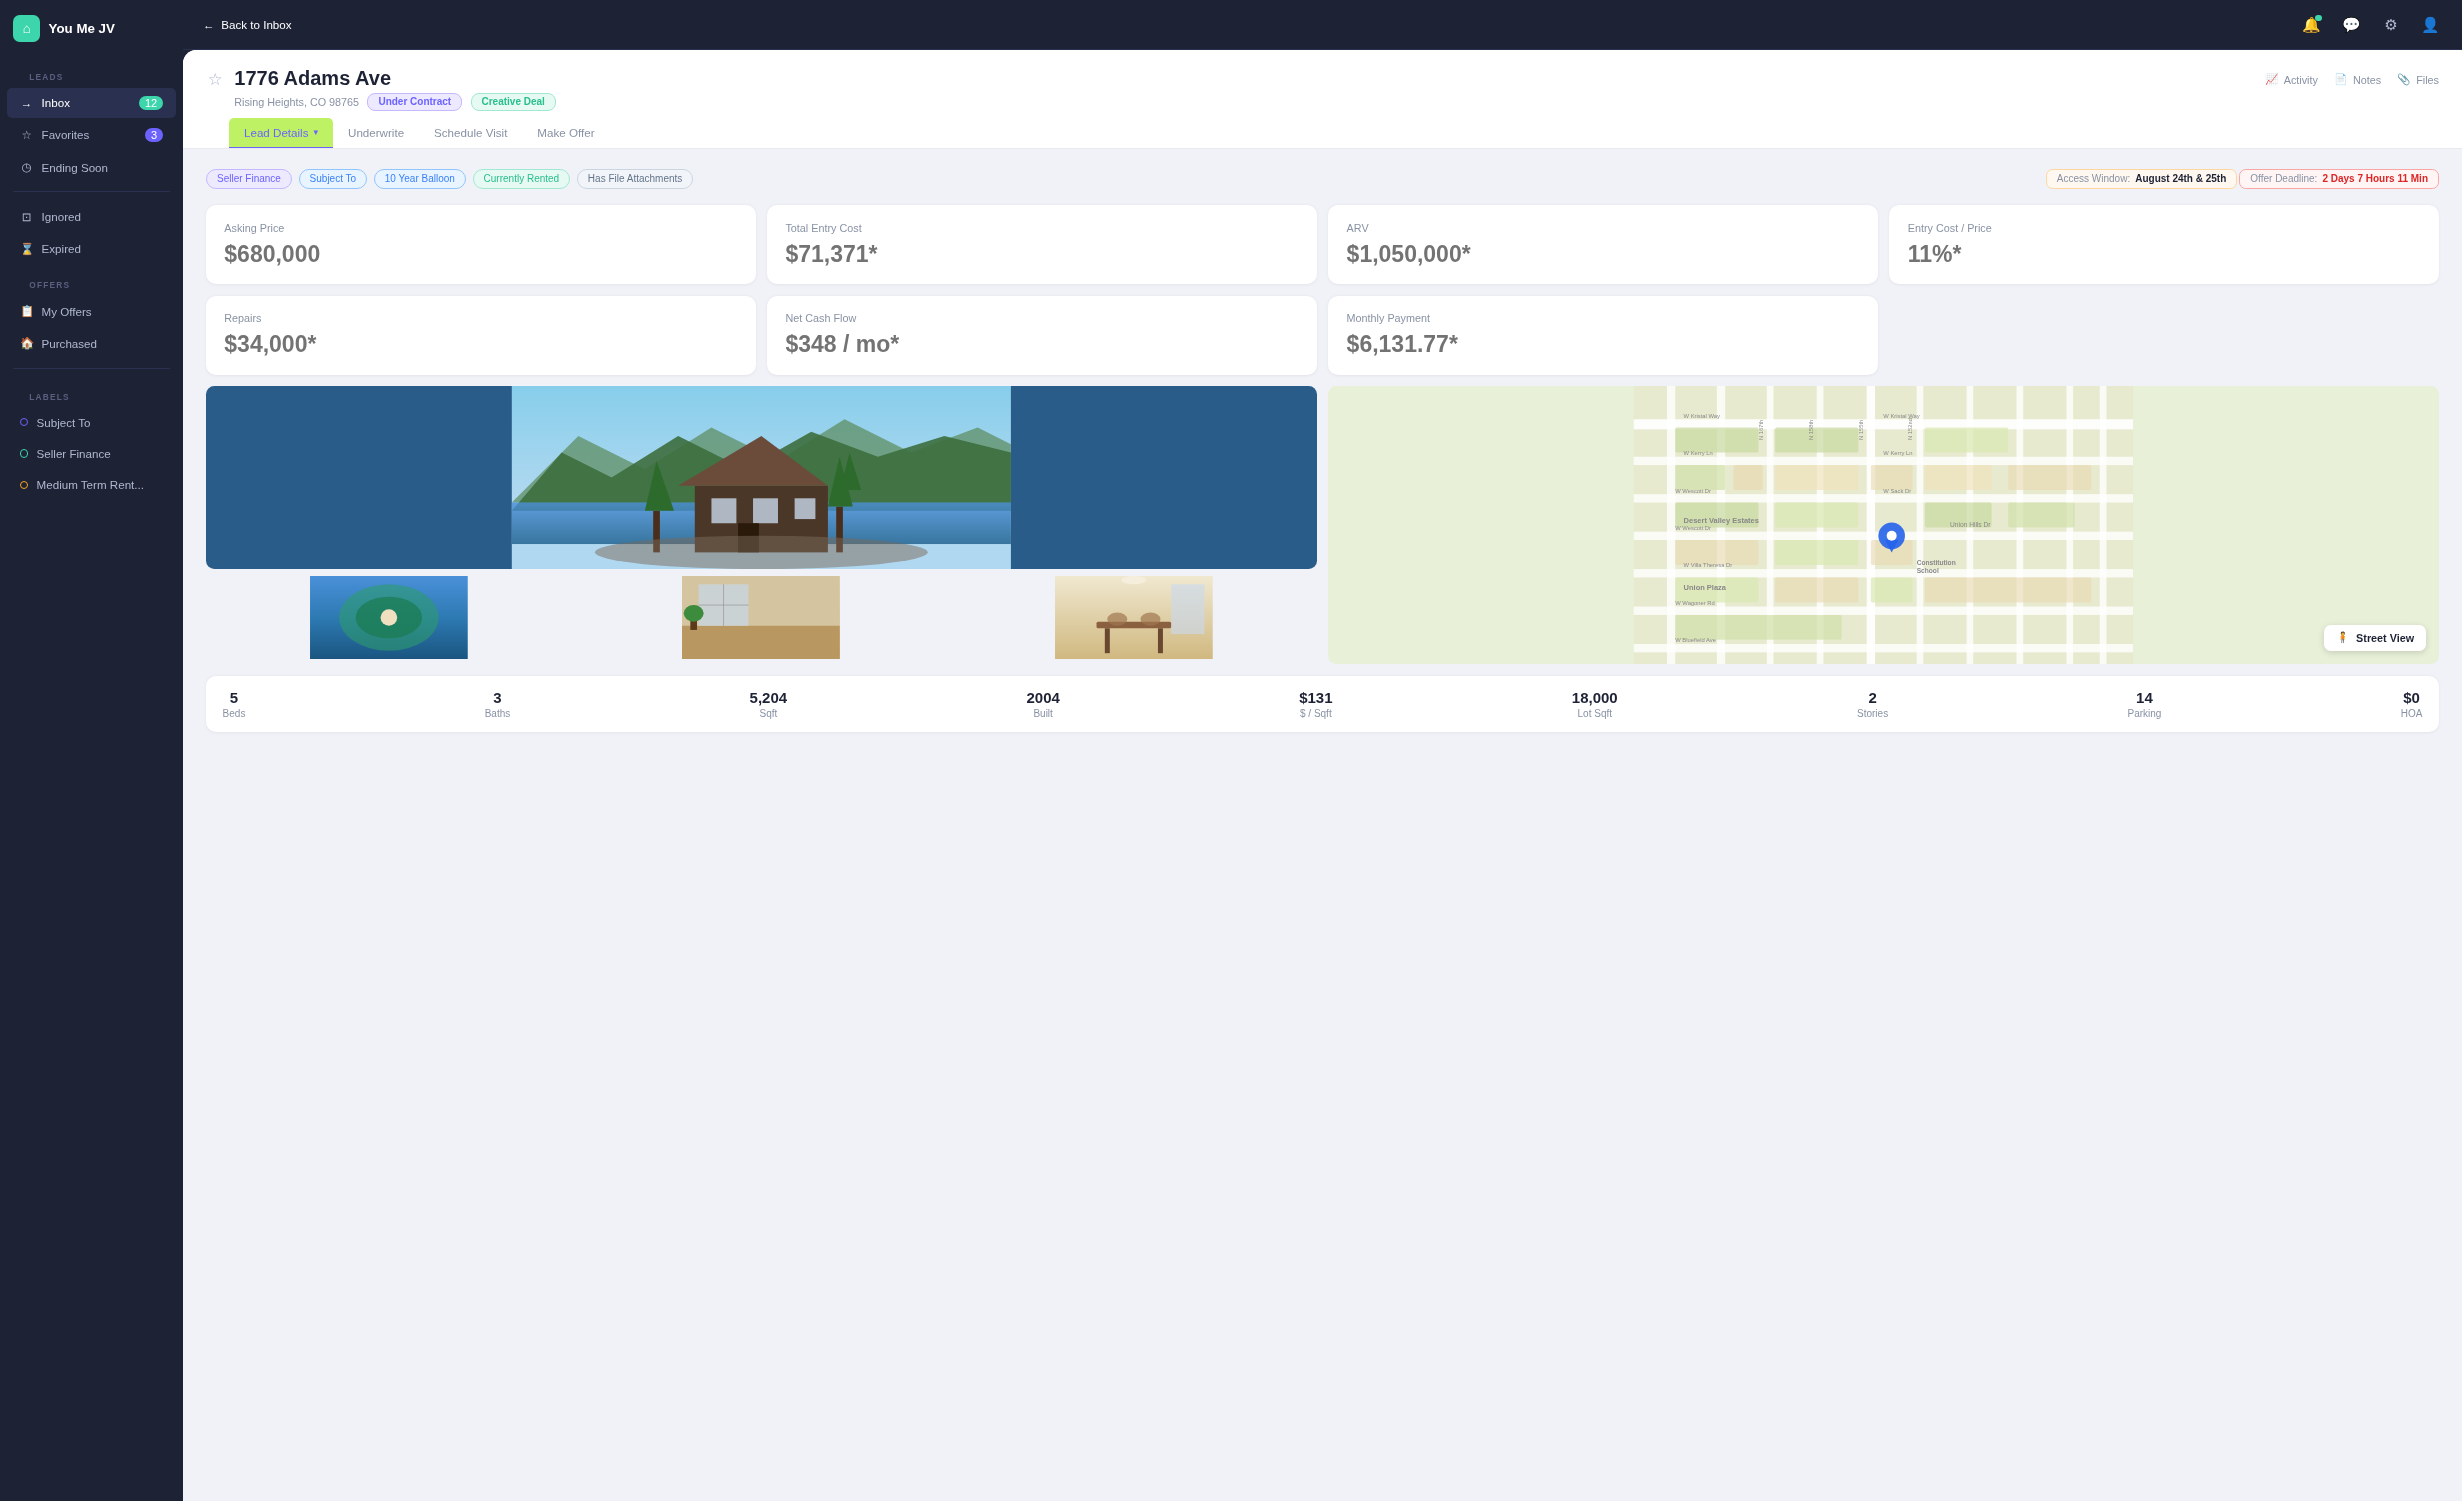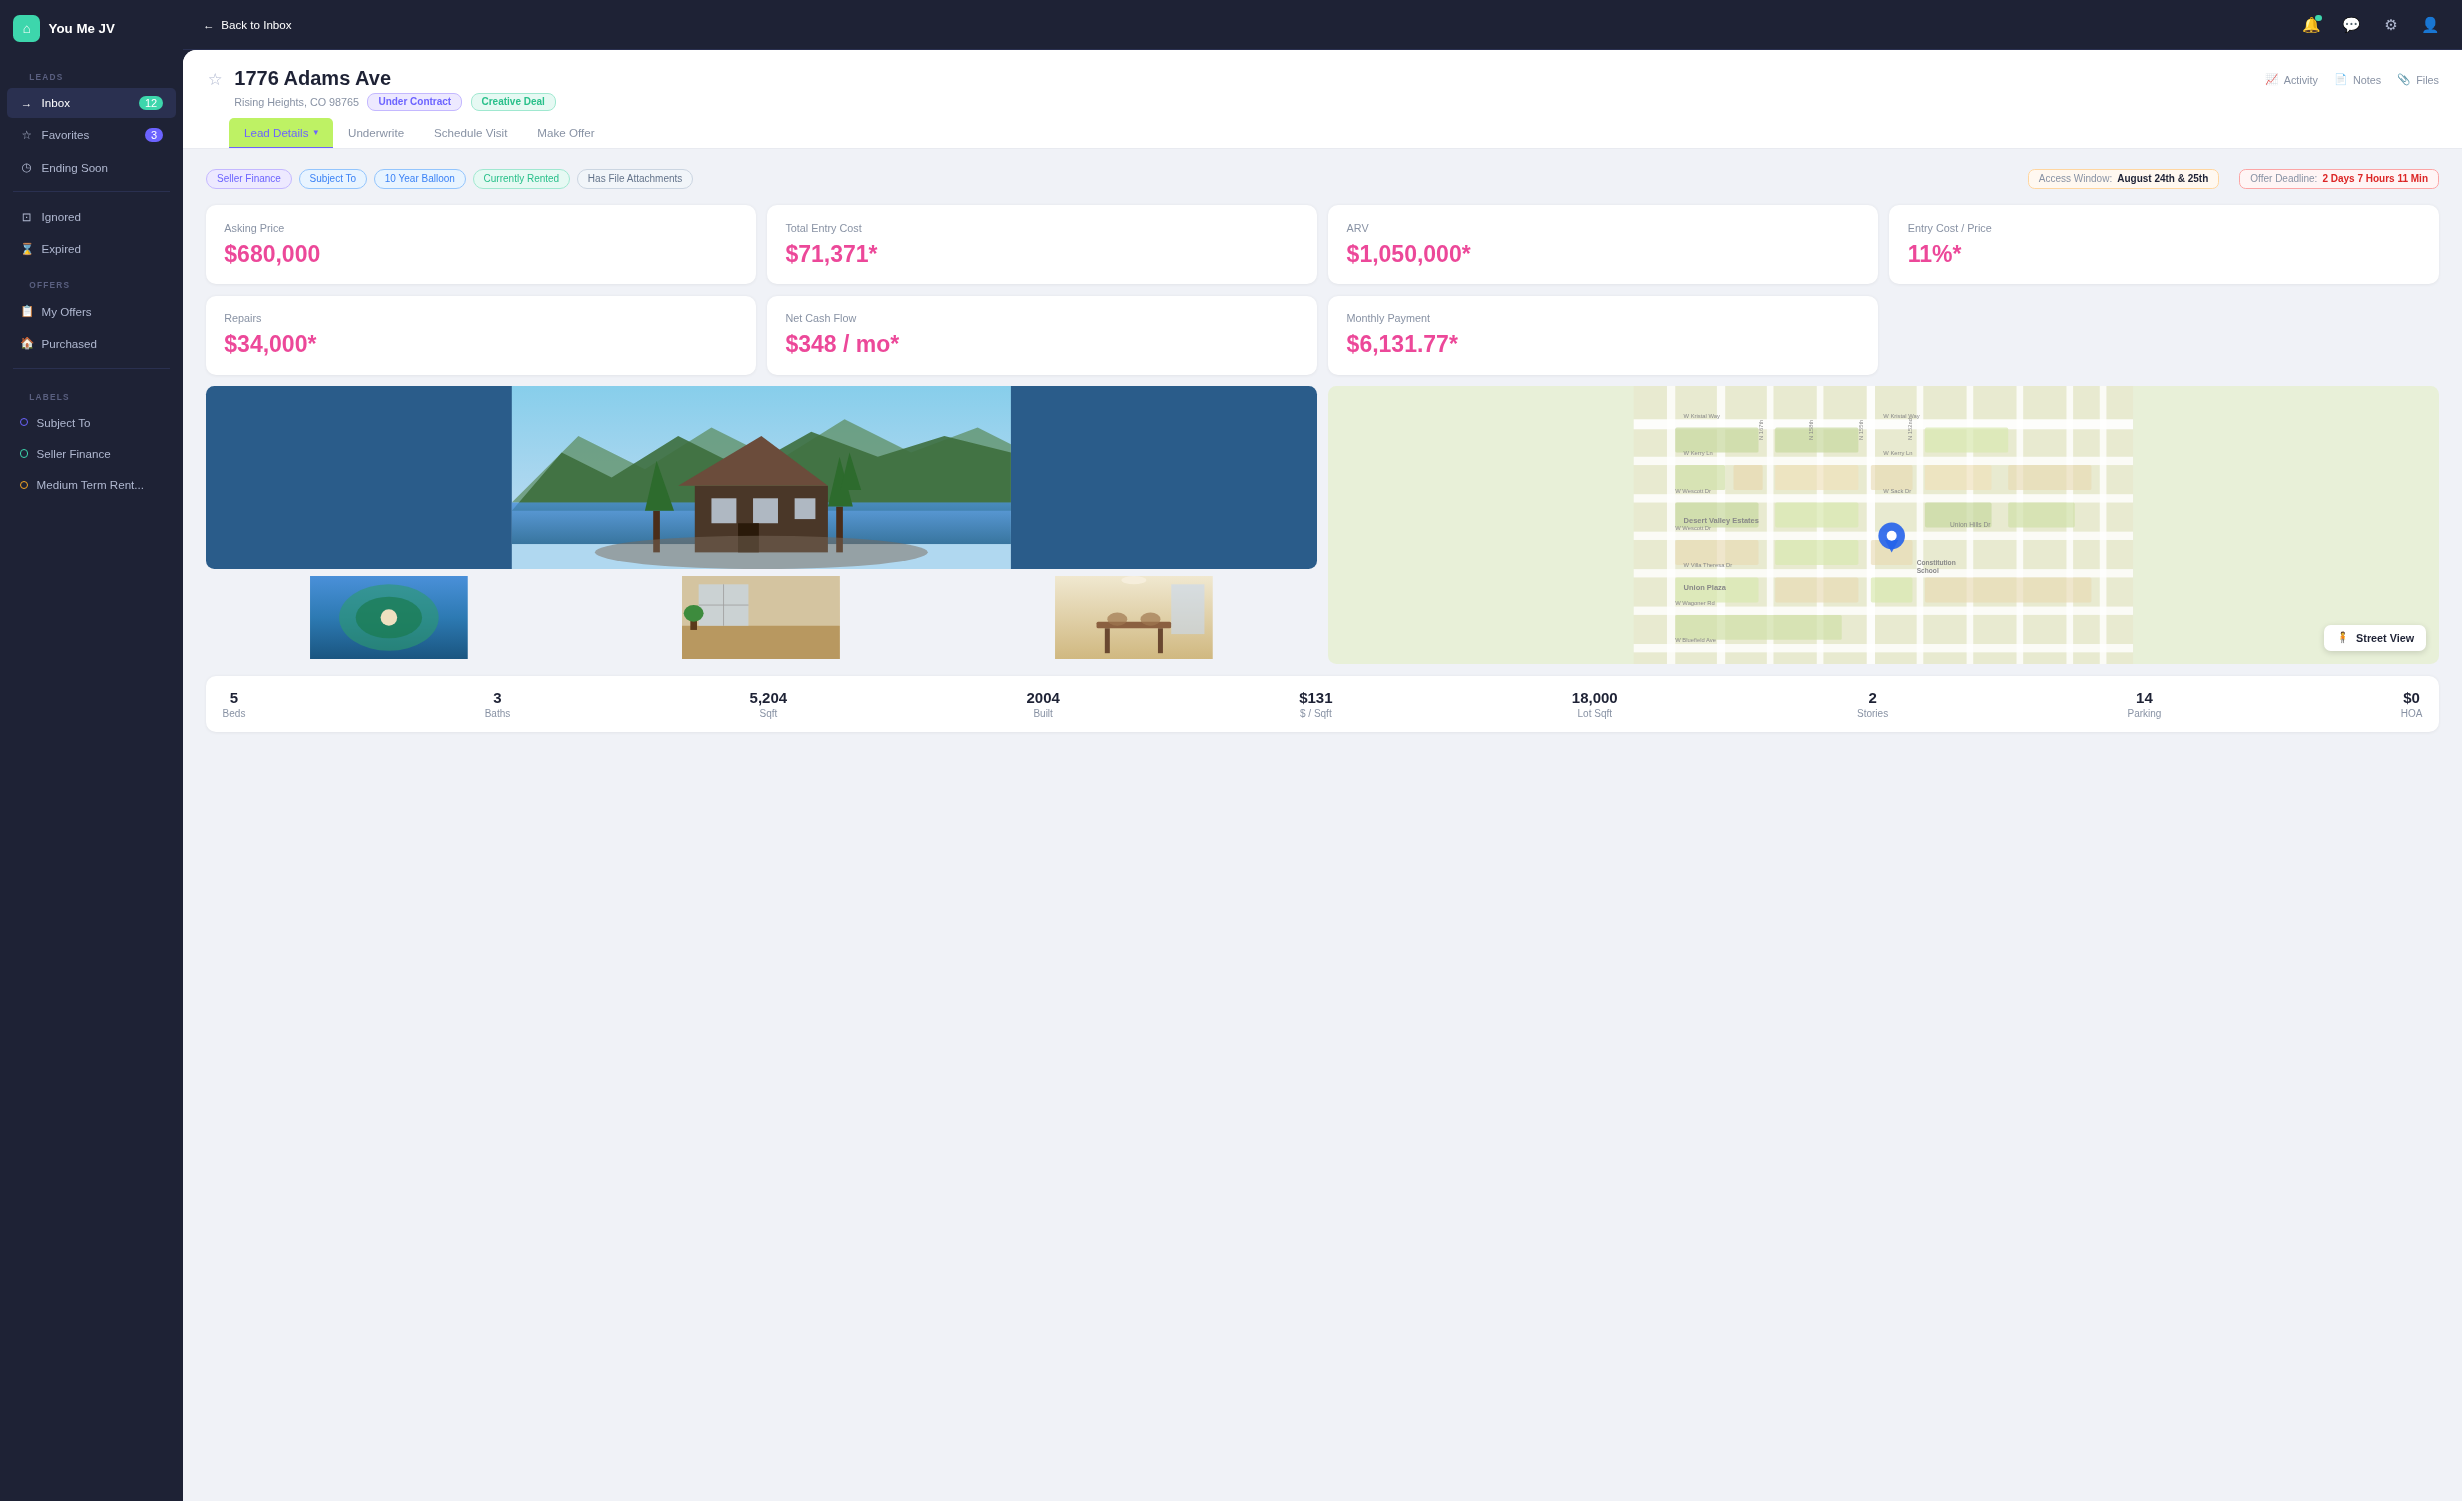--- a/index.html
+++ b/index.html
@@ -257,21 +257,21 @@
     }
     .tag-purple { background: #ede9ff; color: #6c63ff; border-color: #c4b8ff; }
     .tag-blue { background: #e8f4ff; color: #3b82f6; border-color: #93c5fd; }
     .tag-teal { background: #e6f9f3; color: #2ac08b; border-color: #a0e8d0; }
     .tag-gray { background: #f1f5f9; color: #64748b; border-color: #cbd5e1; }
 
     .deadline-row {
       margin-left: auto;
       display: flex;
       align-items: center;
-      gap: 20px;
+      gap: 2px;
     }
     .deadline-badge {
       background: #fff8f0;
       border: 0.8px solid #ffd6a0;
       border-radius: 6.7px;
       padding: 3.3px 10px;
       font-size: 10px;
       color: #8892a4;
       display: flex;
       align-items: center;
@@ -295,21 +295,21 @@
       box-shadow: 0 0.8px 3.3px rgba(0,0,0,0.06);
     }
     .stat-label {
       font-size: 10.8px;
       color: #8892a4;
       margin-bottom: 6.7px;
     }
     .stat-value {
       font-size: 23px;
       font-weight: 700;
-      color: #ec4899;
+      color: #737373;
     }
 
     
     .bottom-grid {
       display: grid;
       grid-template-columns: 1fr 1fr;
       gap: 11.6px;
       margin-bottom: 11.6px;
     }
     .photo-section {

